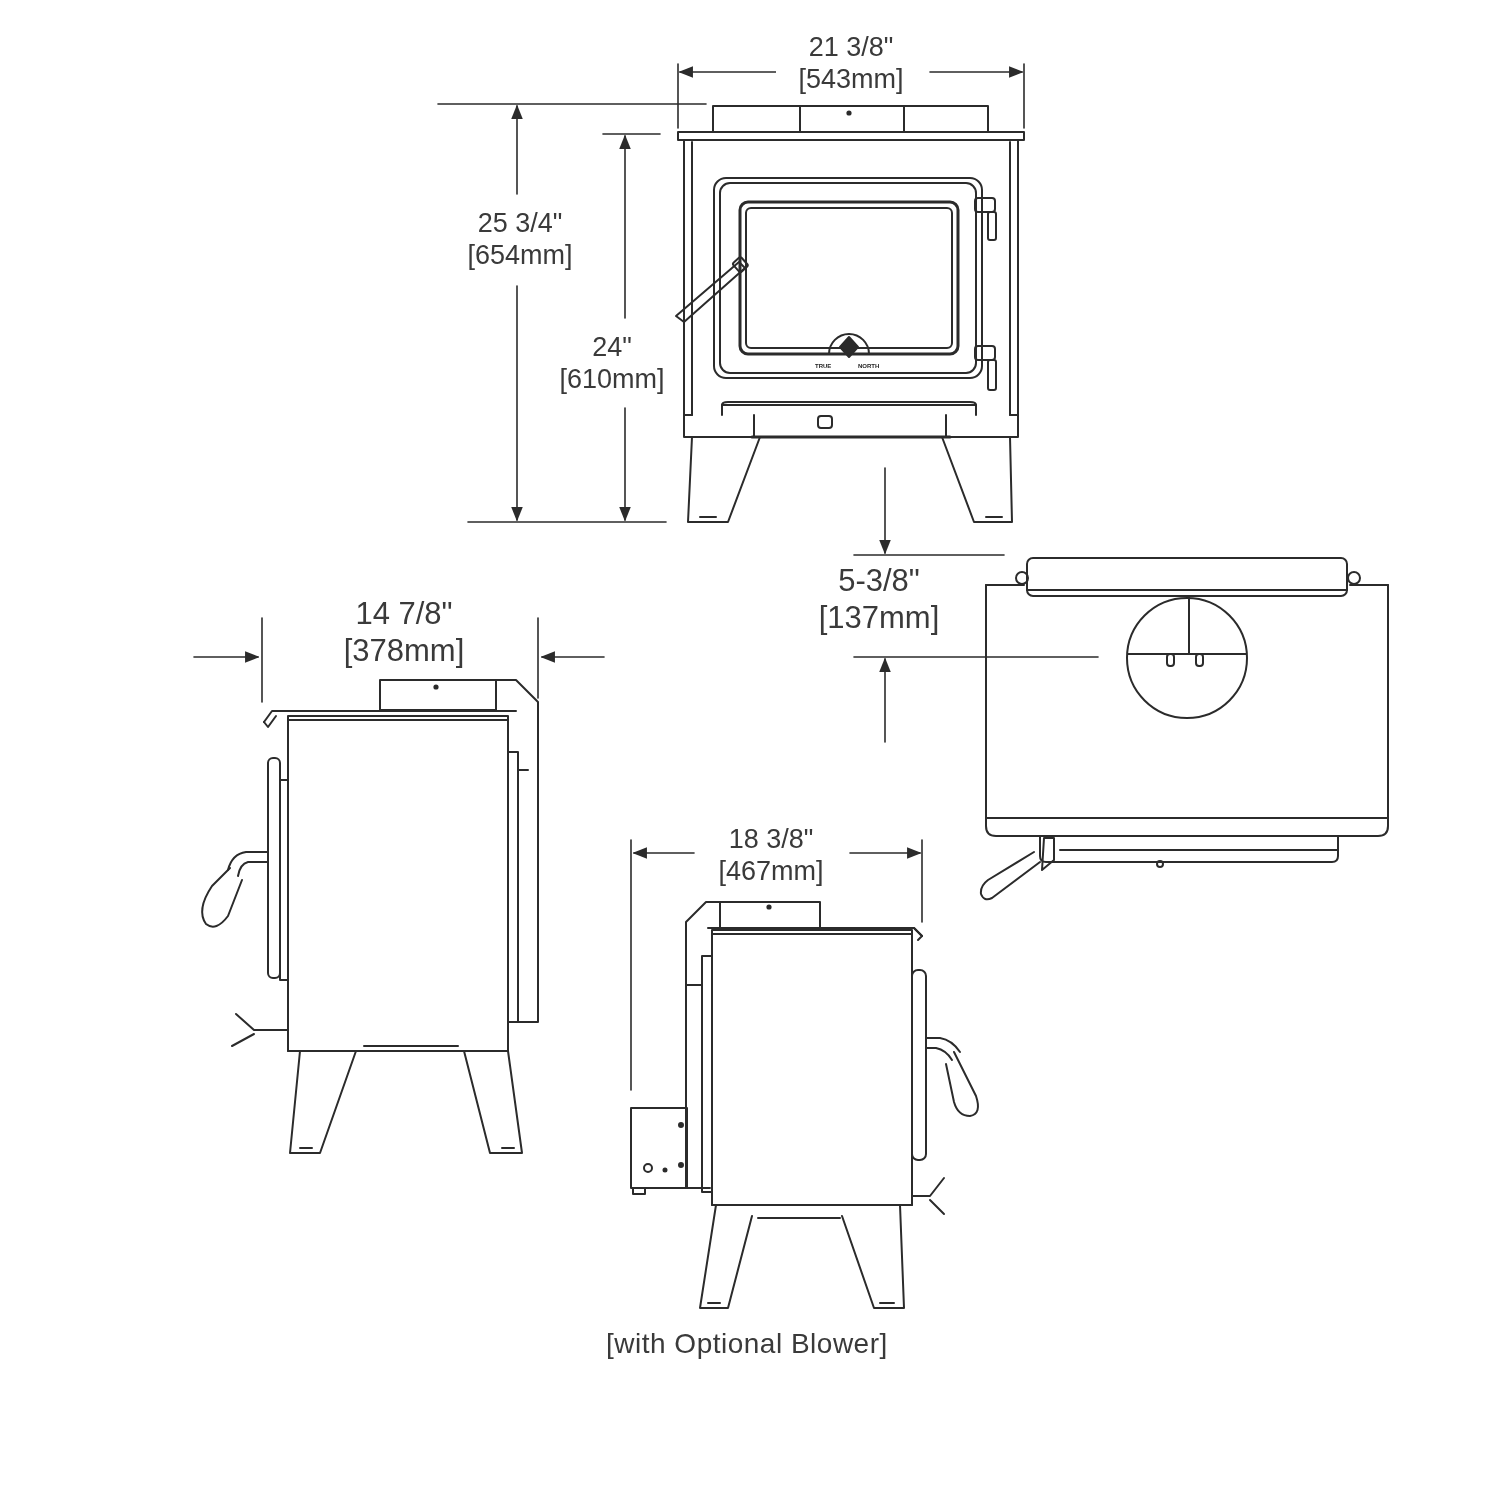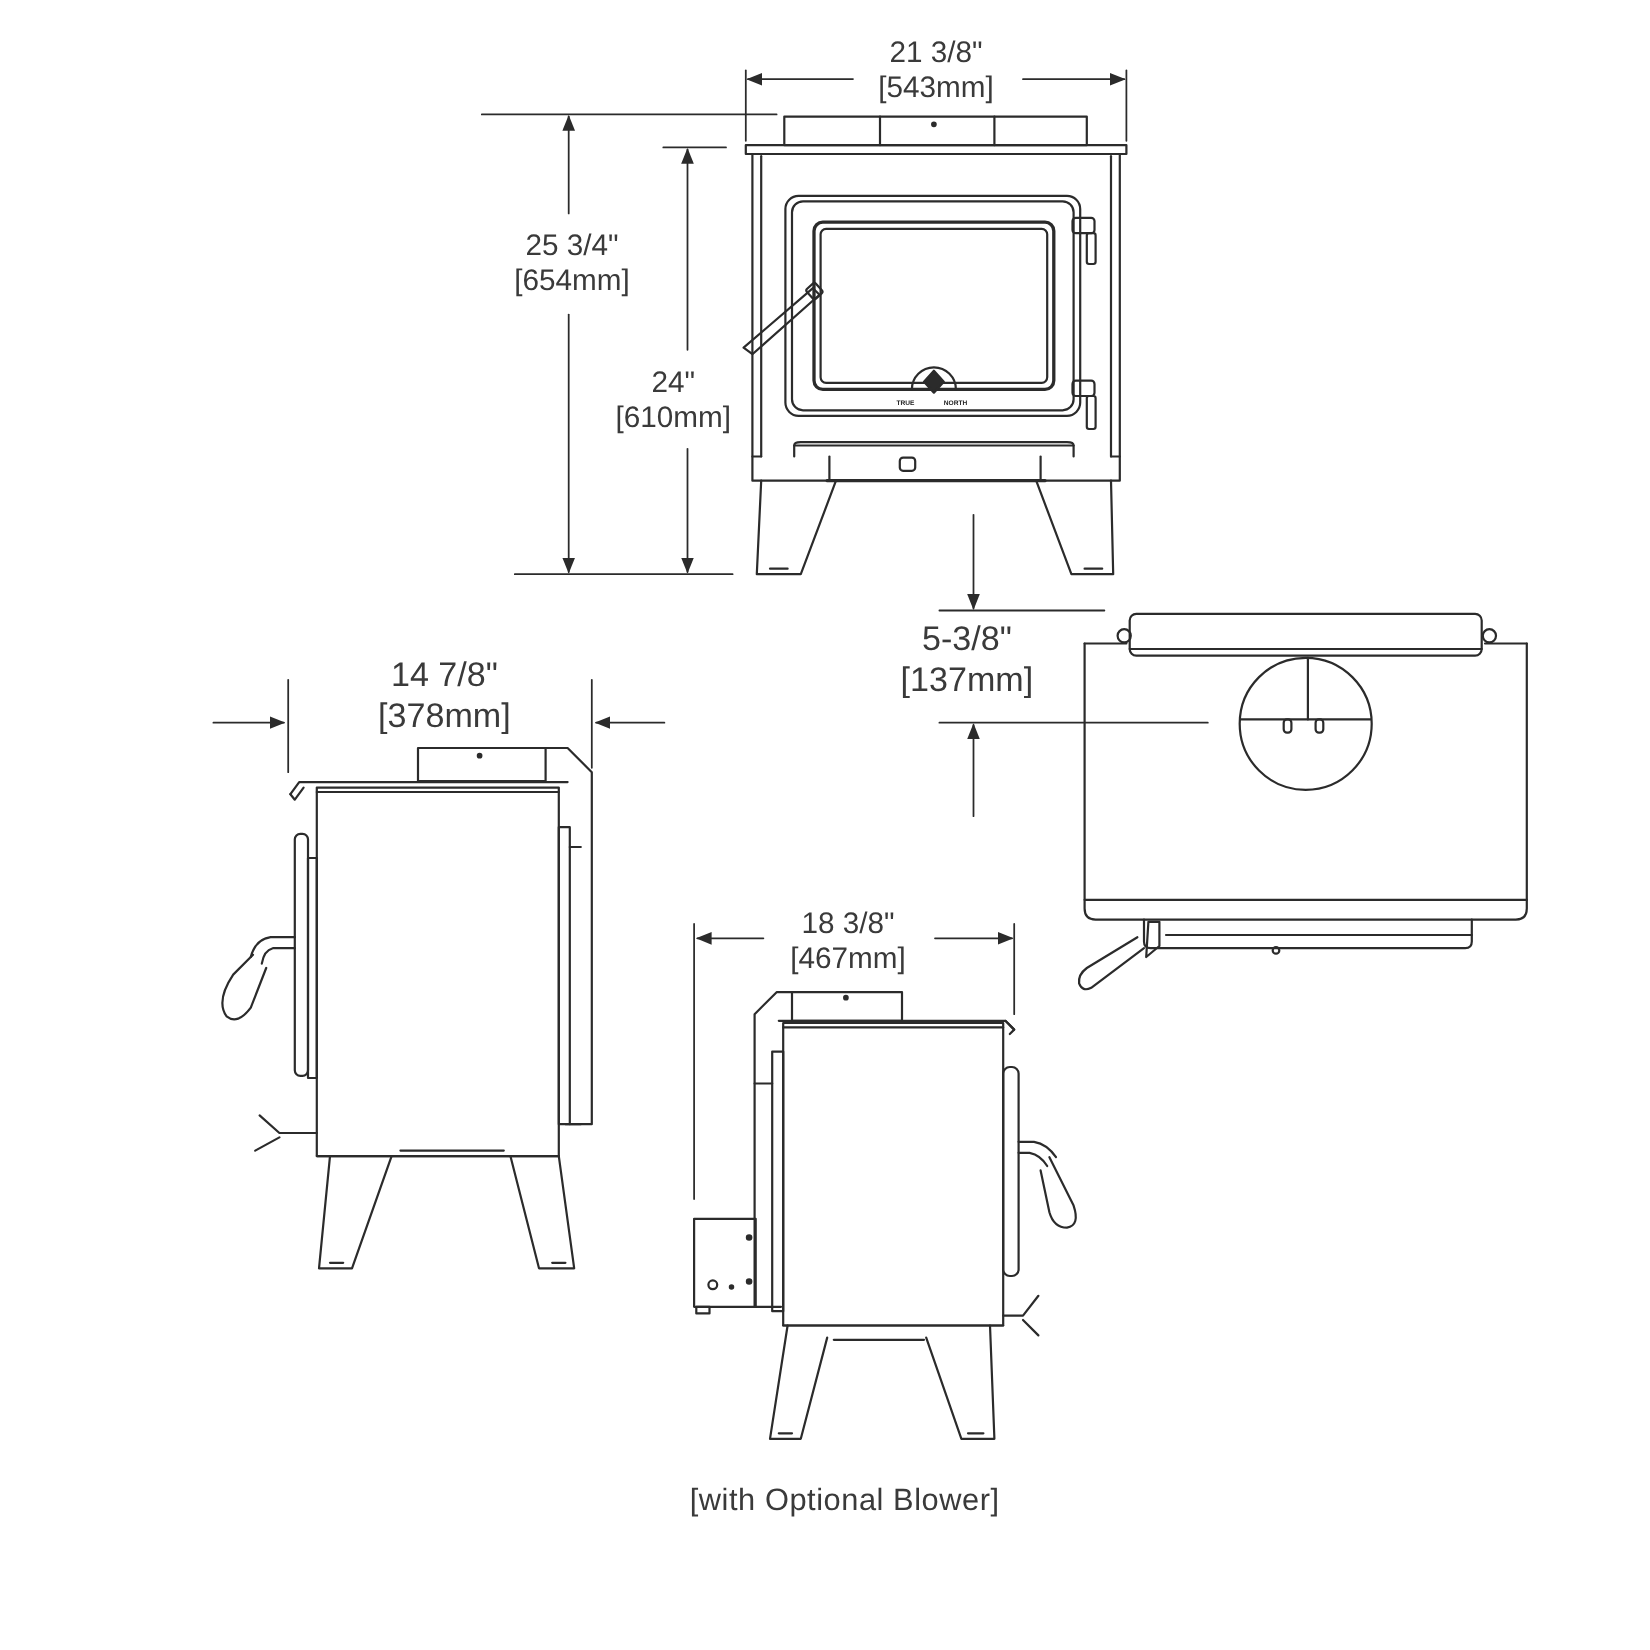--- a/index.html
+++ b/index.html
@@ -220,13 +220,13 @@
 <div class="dim d-lg" style="left:328px; top:596px; width:152px;">
   <span>14 7/8"</span>
   <span>[378mm]</span>
 </div>
 
 <div class="dim d-md" style="left:700px; top:824px; width:142px;">
   <span>18 3/8"</span>
   <span>[467mm]</span>
 </div>
 
-<div class="caption" style="left:627px; top:1328px;margin-top:20px;">[with Optional Blower]</div>
+<div class="caption" style="left:606px; top:1328px;">[with Optional Blower]</div>
 
 </body></html>

